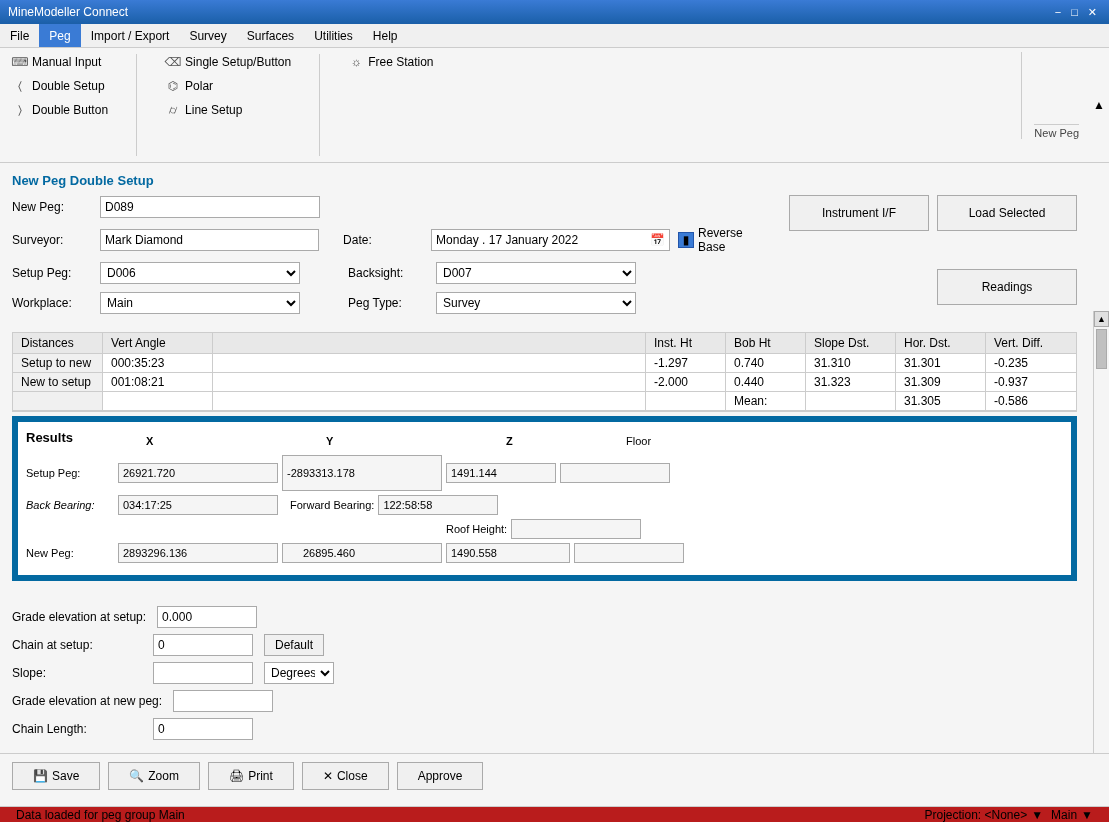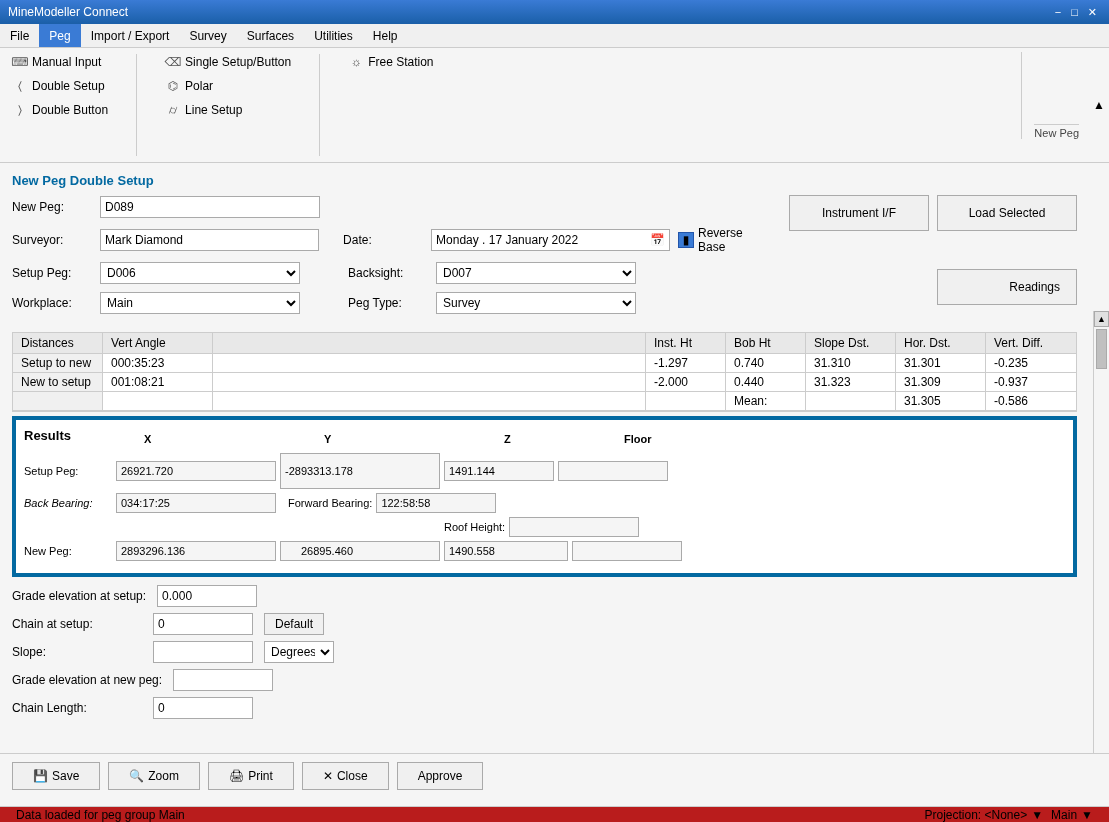--- a/index.html
+++ b/index.html
@@ -154,29 +154,29 @@
     }
 
     
     .readings-btn {
       background: #f0f0f0;
       border: 1px solid #aaa;
       padding: 3px 16px;
       cursor: pointer;
       height: 36px;
       min-width: 140px;
-      text-align: right;
+      text-align: center;
     }
 
     
     .results-section {
-      border: 4px solid #0369a1;
+      border: 6px solid #0369a1;
       background: white;
       padding: 8px;
-      margin-bottom: 8px;
+      margin-bottom: 25px;
     }
     .results-title { font-weight: bold; font-size: 13px; margin-bottom: 6px; }
 
     
     .bottom-section { margin-top: 8px; }
     .bottom-row { display: flex; align-items: center; margin-bottom: 6px; gap: 11px; }
     .bottom-label { min-width: 130px; color: #000; }
     .bottom-input {
       border: 1px solid #aaa;
       background: white;
@@ -533,21 +533,21 @@
           </div>
         </div>
       </div>
 
       <div class="results-section">
         <div style="display:flex; align-items:center; gap:0; margin-bottom:4px;">
           <span class="results-title" style="min-width:120px;">Results</span>
           <span style="min-width:180px; font-weight:bold; font-size:11px;">X</span>
           <span style="min-width:180px; font-weight:bold; font-size:11px;">Y</span>
           <span style="min-width:120px; font-weight:bold; font-size:11px;">Z</span>
-          <span style="min-width:120px; font-weight:bold; font-size:11px;">Floor</span>
+          <span style="min-width:120px; font-weight:normal; font-size:11px;">Floor</span>
         </div>
 
         <div style="display:flex; align-items:center; gap:4px; margin-bottom:4px;">
           <span style="min-width:88px; font-size:11px;">Setup Peg:</span>
           <input type="text" style="width: 160px; border: 1px solid rgb(170, 170, 170); padding: 2px 4px; height: 20px; font-size: 11px; background: rgb(245, 245, 245);" value="26921.720">
           <input type="text" style="width: 160px; border: 1px solid rgb(170, 170, 170); padding: 8px 4px; height: 36px; font-size: 11px; background: rgb(245, 245, 245);" value="-2893313.178">
           <input type="text" style="width: 110px; border: 1px solid rgb(170, 170, 170); padding: 2px 4px; height: 20px; font-size: 11px; background: rgb(245, 245, 245);" value="1491.144">
           <input type="text" style="width: 110px; border: 1px solid rgb(170, 170, 170); padding: 2px 4px; height: 20px; font-size: 11px; background: rgb(245, 245, 245);" value="">
         </div>
 

